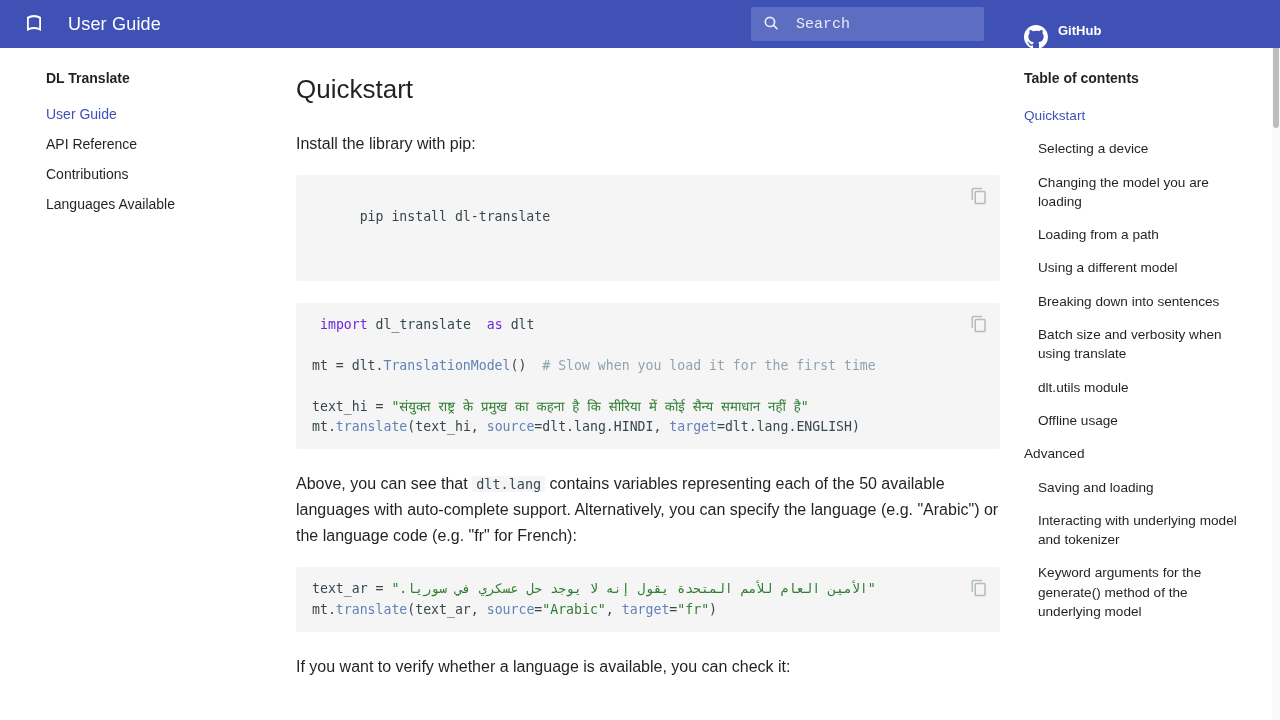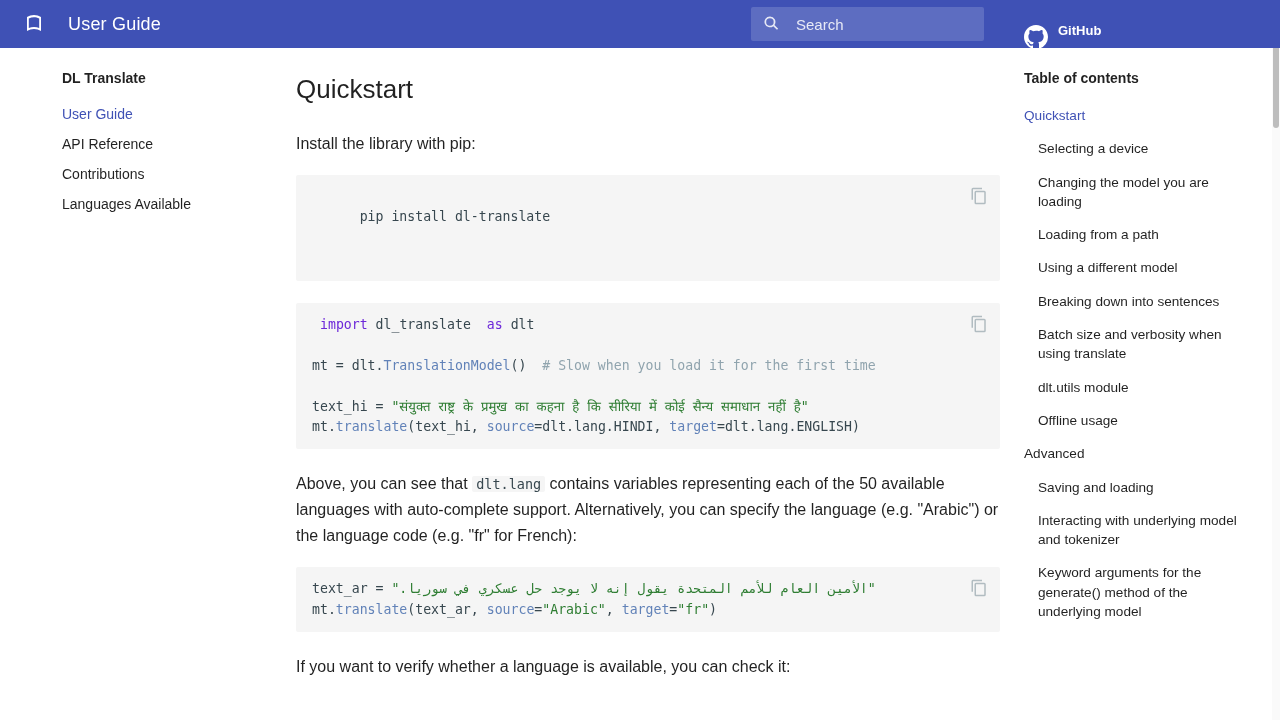--- a/index.html
+++ b/index.html
@@ -29,21 +29,21 @@
   .search-wrap {
     position: absolute; left: 751px; top: 7px;
     width: 233px; height: 34px;
     background: rgba(255,255,255,0.16);
     border-radius: 2px;
     display: flex; align-items: center;
   }
   .search-icon { margin-left: 11px; width: 20px; height: 20px; opacity: .85; }
   .search-input {
     background: transparent; border: none; outline: none;
-    color: #fff; font-size: 15px; font-family: Liberation Sans, sans-serif;
+    color: #fff; font-size: 15px; font-family: Liberation Mono, monospace;
     margin-left: 12px; width: 170px;
   }
   .search-input::placeholder { color: rgba(255,255,255,0.85); }
   .repo {
     position: absolute; left: 1024px; top: 20px;
     display: flex; align-items: flex-start; gap: 10px;
   }
   .gh-icon { width: 24px; height: 24px; margin-top: 5px; }
   .repo-text { line-height: 1.2; padding-top: 3px; }
   .repo-name { font-size: 13px; font-weight: bold; color: #fff; }
@@ -52,21 +52,21 @@
     display: flex; gap: 7px; margin-top: 10px; align-items: center;
   }
   .repo-fact { display: flex; align-items: center; gap: 3px; }
   .repo-fact svg { width: 11px; height: 11px; }
 
   .page {
     position: absolute; top: 48px; left: 0; right: 0; bottom: 0;
     overflow: hidden;
   }
   .sidebar-left {
-    position: absolute; left: 16px; top: 0; width: 250px; padding: 22px 16px 0 46px;
+    position: absolute; left: 0; top: 0; width: 250px; padding: 22px 16px 0 46px;
     font-size: 14px;
   }
   .sidebar-title {
     font-weight: bold; font-size: 14px; color: #000000de; margin-bottom: 13px;
   }
   .nav-item {
     font-size: 14px; color: #000000de; padding: 7px 0; cursor: pointer;
   }
   .nav-item.active { color: #3f51b5; }
 

